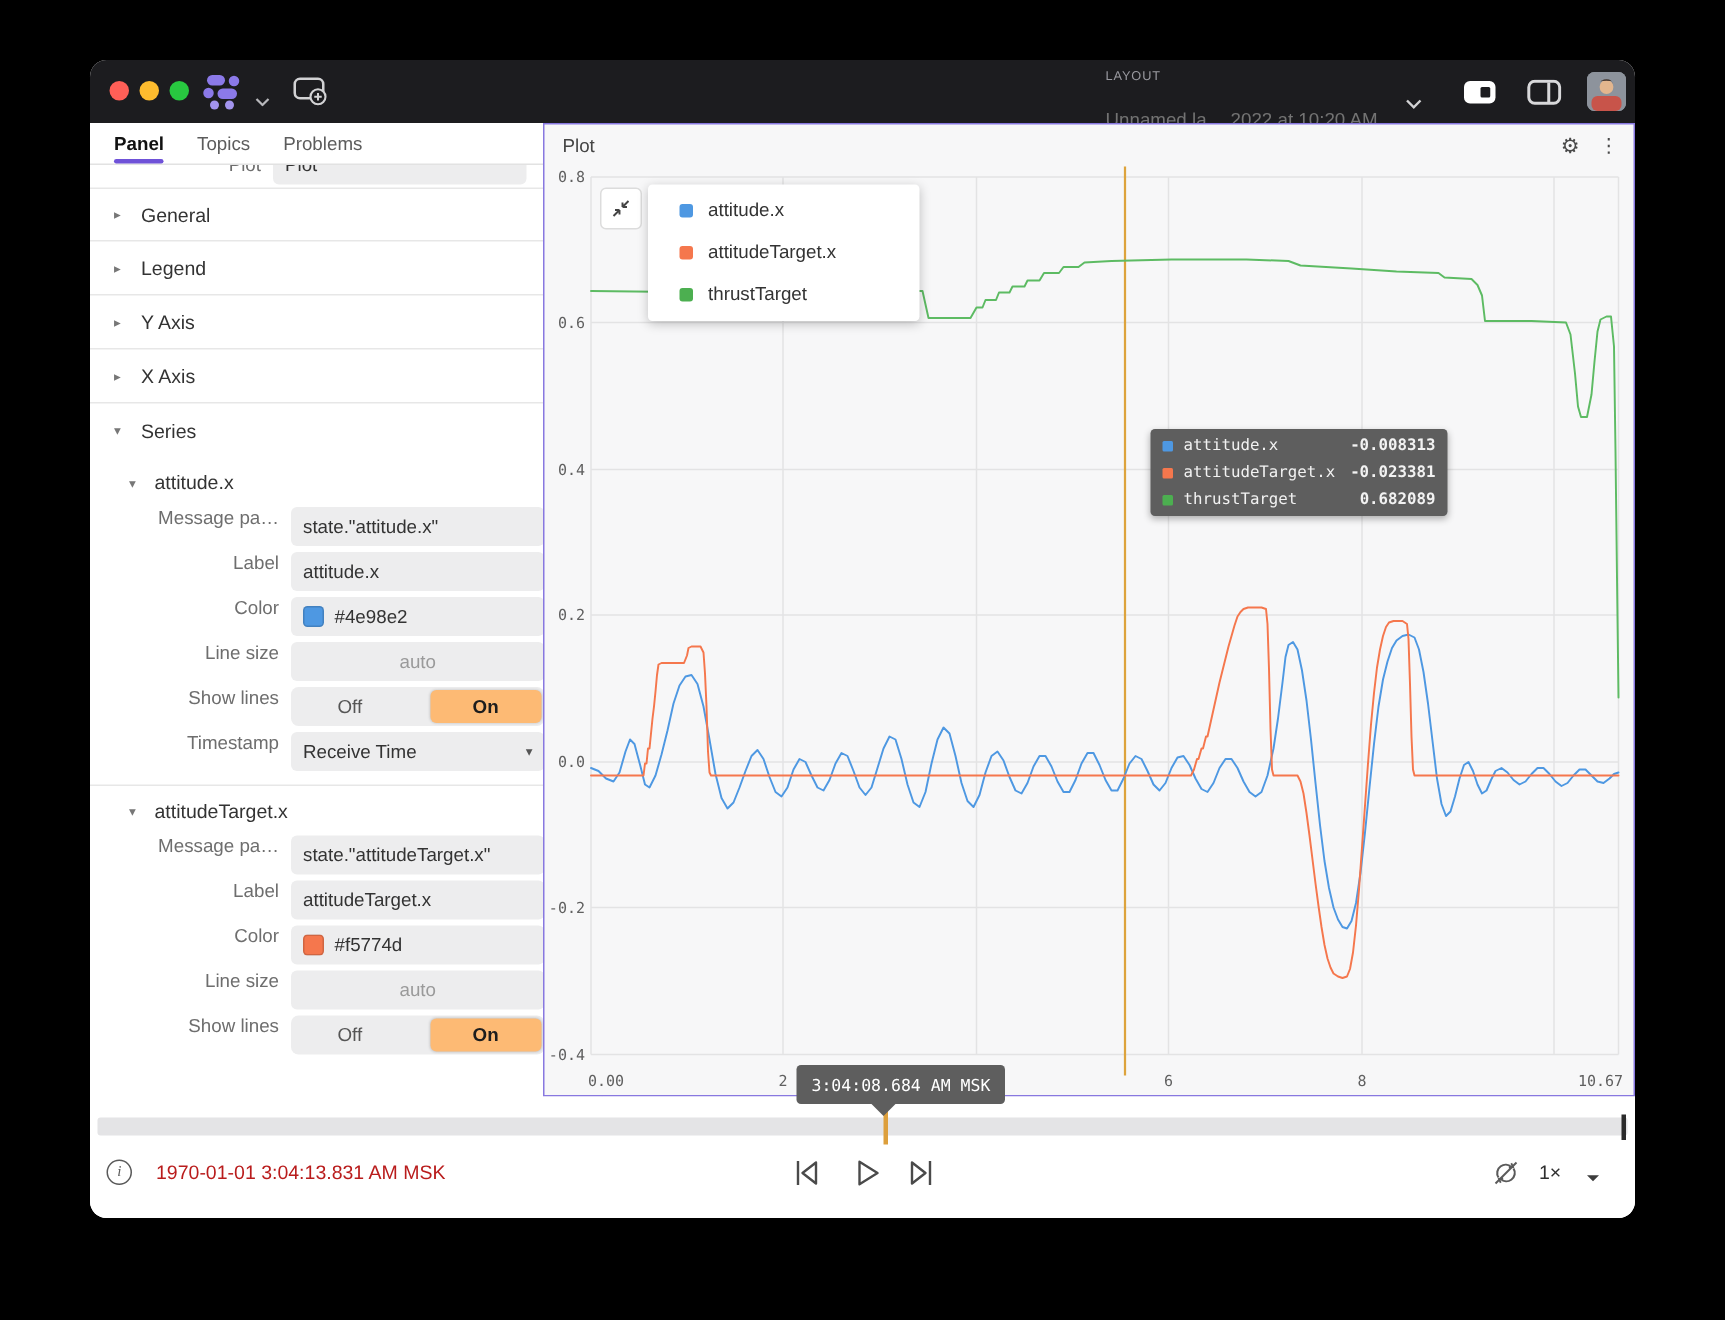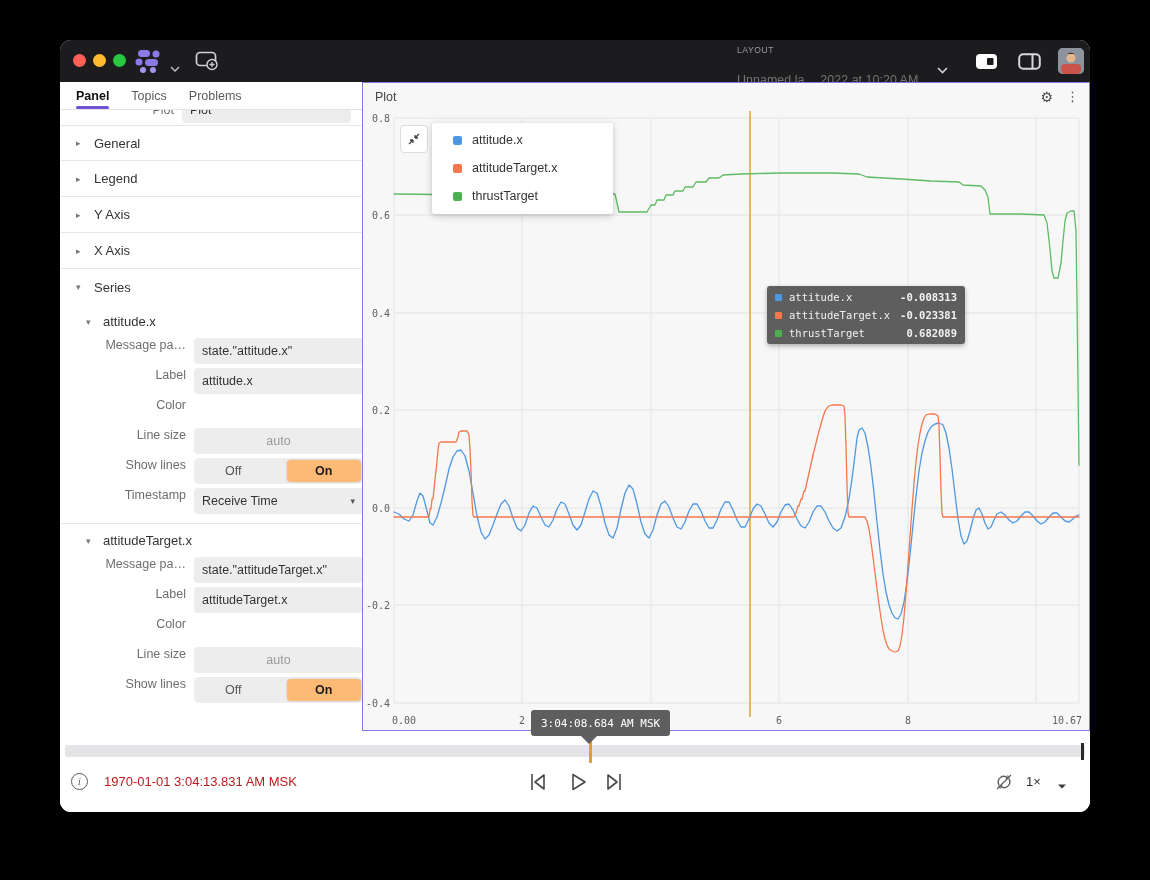--- a/index.html
+++ b/index.html
@@ -225,20 +225,24 @@
           <div class="detail-row">
             <div class="d-label">Message pa…</div>
             <div class="d-field">state."attitude.x"</div>
           </div>
           <div class="detail-row">
             <div class="d-label">Label</div>
             <div class="d-field">attitude.x</div>
           </div>
           <div class="detail-row">
             <div class="d-label">Color</div>
+            <div class="d-field">
+              <span class="swatch" style="background: rgb(78, 152, 226);"></span>
+              <span>#4e98e2</span>
+            </div>
           </div>
           <div class="detail-row">
             <div class="d-label">Line size</div>
             <div class="d-field placeholder">auto</div>
           </div>
           <div class="detail-row">
             <div class="d-label">Show lines</div>
             <div class="seg">
               <div class="seg-off">Off</div>
               <div class="seg-on">On</div>
@@ -262,20 +266,24 @@
           <div class="detail-row">
             <div class="d-label">Message pa…</div>
             <div class="d-field">state."attitudeTarget.x"</div>
           </div>
           <div class="detail-row">
             <div class="d-label">Label</div>
             <div class="d-field">attitudeTarget.x</div>
           </div>
           <div class="detail-row">
             <div class="d-label">Color</div>
+            <div class="d-field">
+              <span class="swatch" style="background: rgb(245, 119, 77);"></span>
+              <span>#f5774d</span>
+            </div>
           </div>
           <div class="detail-row">
             <div class="d-label">Line size</div>
             <div class="d-field placeholder">auto</div>
           </div>
           <div class="detail-row">
             <div class="d-label">Show lines</div>
             <div class="seg">
               <div class="seg-off">Off</div>
               <div class="seg-on">On</div>

